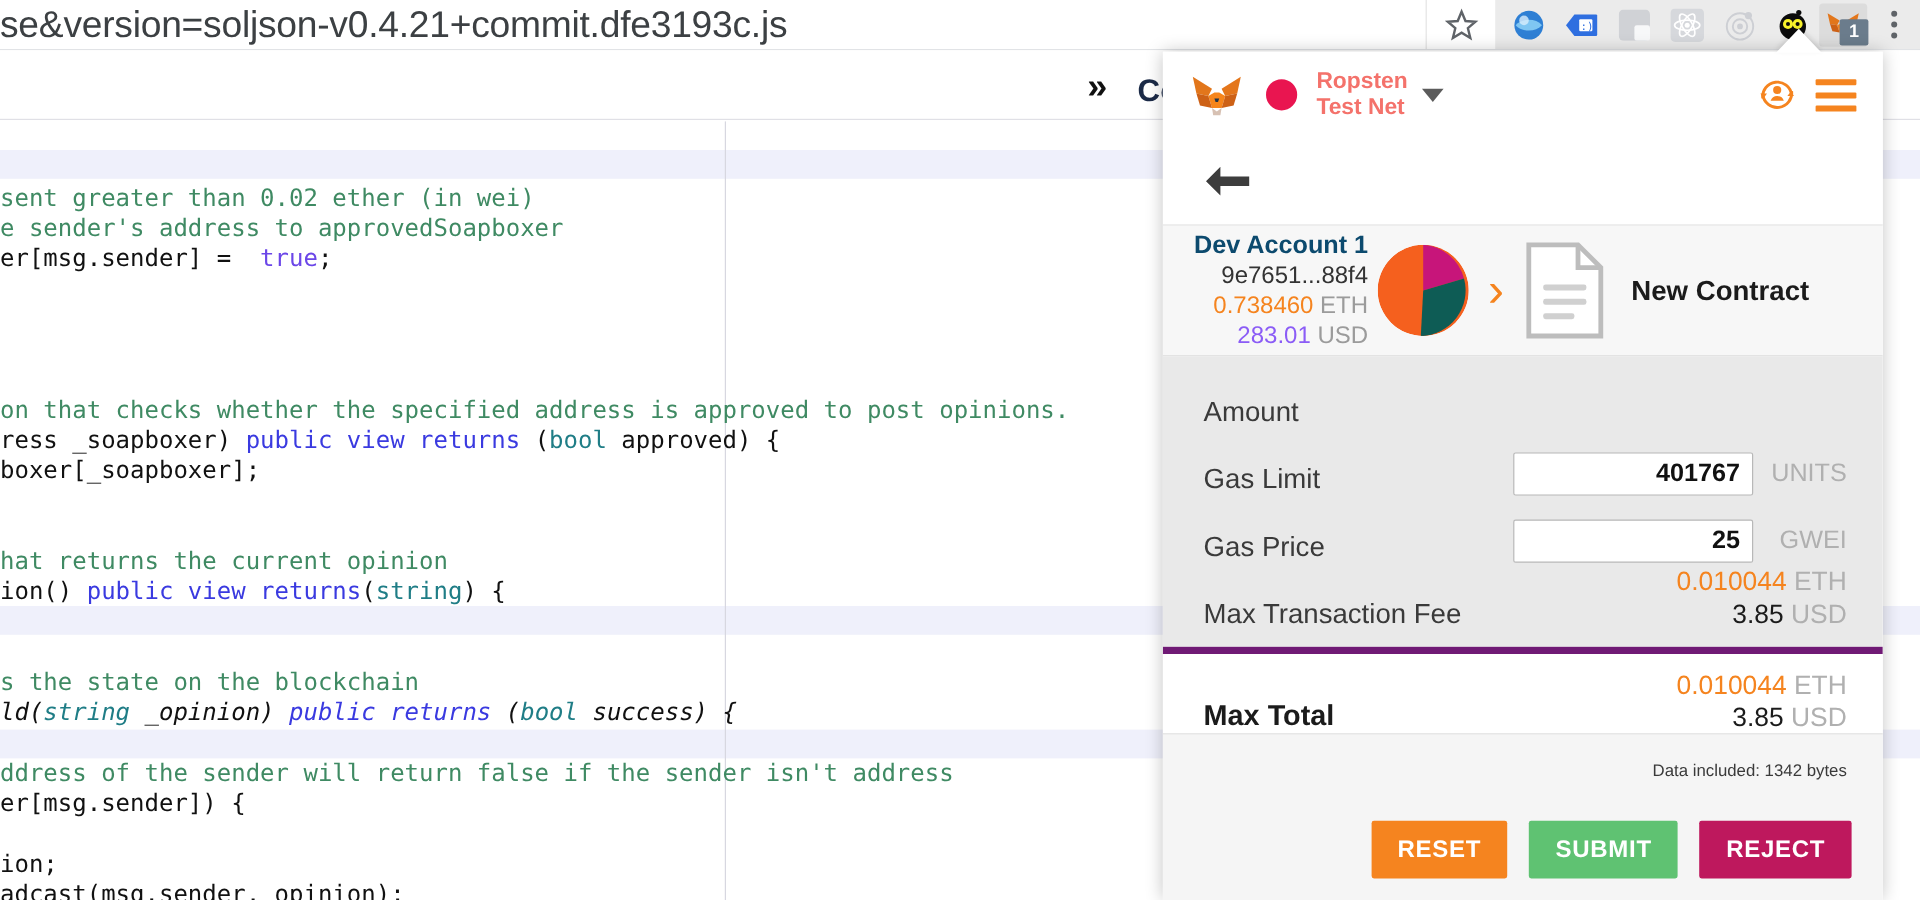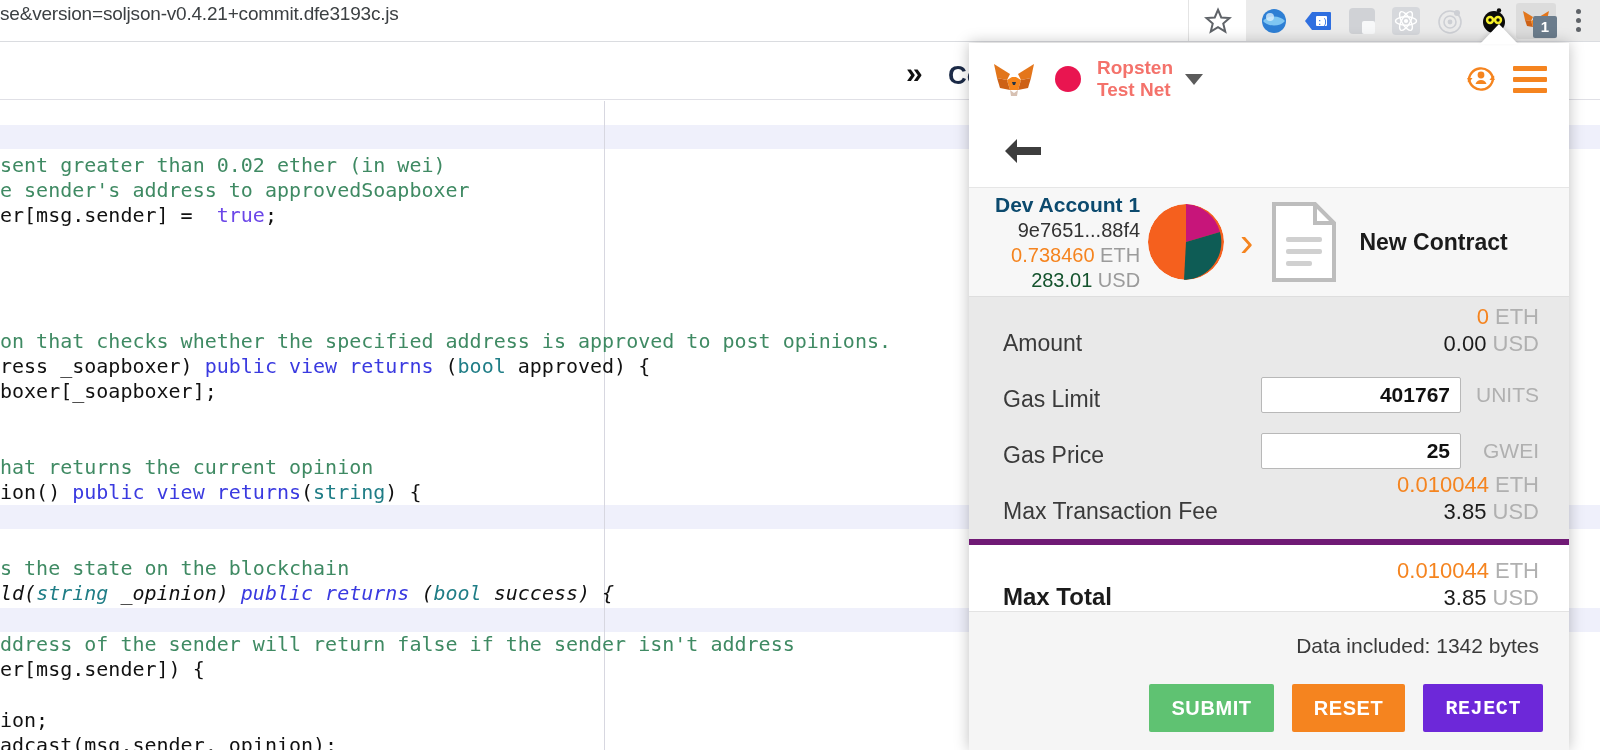--- a/index.html
+++ b/index.html
@@ -12,21 +12,21 @@
   #root { position: relative; width: 1600px; height: 750px; }
 
   
   .browser-toolbar {
     position: absolute; left: 0; top: 0; width: 1600px; height: 41px;
     background: #ffffff;
     display: flex; align-items: center;
   }
   .omnibox-text {
     position: absolute; left: 0; top: 3px;
-    font-size: 19px; color: #3c4043; letter-spacing: -0.2px;
+    font-size: 31px; color: #3c4043; letter-spacing: -0.2px;
     white-space: nowrap; font-family: "Liberation Sans", sans-serif;
   }
   .toolbar-right {
     position: absolute; right: 0; top: 0; height: 41px;
     display: flex; align-items: center;
   }
   .tb-icon {
     width: 44px; height: 41px;
     display: flex; align-items: center; justify-content: center;
     position: relative;
@@ -151,21 +151,21 @@
   .mm-parties {
     background: #f7f7f7; border-top: 1px solid #e6e6e6; border-bottom: 1px solid #dedede;
     height: 110px; display: flex; align-items: center; padding: 0 26px;
   }
   .party-from { text-align: right; }
   .acct-name { font-size: 21px; font-weight: bold; color: #0c4a6e; line-height: 27px; }
   .acct-addr { font-size: 20px; color: #333; line-height: 25px; }
   .acct-bal { font-size: 20px; line-height: 25px; }
   .bal-num { color: #f5841f; }
   .bal-unit { color: #9b9b9b; }
-  .usd-num { color: #14532d; }
+  .usd-num { color: #8b5cf6; }
   .identicon {
     width: 76px; height: 76px; border-radius: 50%;
     margin-left: 8px; flex: 0 0 auto; overflow: hidden;
   }
   .arrow-chev {
     margin: 0 16px; font-size: 40px; color: #f5841f; font-weight: 300;
     line-height: 40px;
   }
   .doc-icon { width: 70px; height: 82px; flex: 0 0 auto; }
   .to-label { margin-left: 20px; font-size: 23px; font-weight: bold; color: #1b1b1b; }
@@ -196,21 +196,21 @@
     display: flex; align-items: flex-end; min-height: 72px; padding: 0 30px 0 34px;
   }
   .total-label { font-size: 24px; font-weight: bold; color: #1b1b1b; }
 
   .mm-footer {
     background: #f5f5f5; border-top: 1px solid #e3e3e3;
     height: 180px; position: relative;
   }
   .data-note {
     position: absolute; right: 30px; top: 22px;
-    font-size: 21px; color: #3a3a3a;
+    font-size: 14px; color: #3a3a3a;
   }
   .btn-row {
     position: absolute; right: 26px; top: 72px;
     display: flex; gap: 18px;
   }
   .mm-btn {
     border: none; color: #ffffff; font-weight: bold;
     font-size: 20px; letter-spacing: 0.6px;
     padding: 0 22px; height: 48px; border-radius: 2px;
     cursor: pointer; font-family: "Liberation Sans", sans-serif;
@@ -422,26 +422,20 @@
           <rect x="17" y="60" width="26" height="5" rx="2"></rect>
         </g>
       </svg>
 
       <span class="to-label">New Contract</span>
     </div>
 
     <div class="mm-details" id="detail-rows">
         <div class="row">
           <span class="row-label">Amount</span>
-          <span class="row-right">
-            <span class="val-stack">
-              <div class="val-line"><span class="v-orange">0</span> <span class="v-unit">ETH</span></div>
-              <div class="val-line"><span class="v-dark">0.00</span> <span class="v-unit">USD</span></div>
-            </span>
-          </span>
         </div>
         <div class="row">
           <span class="row-label">Gas Limit</span>
           <span class="row-right">
             <input class="gas-input" value="401767" style="">
             <span class="unit-suffix">UNITS</span>
           </span>
         </div>
         <div class="row">
           <span class="row-label">Gas Price</span>
@@ -469,20 +463,20 @@
             <span class="v-unit">ETH</span></div>
           <div class="val-line"><span class="v-dark">3.85</span>
             <span class="v-unit">USD</span></div>
         </span>
       </span>
     </div>
 
     <div class="mm-footer">
       <div class="data-note">Data included: 1342 bytes</div>
       <div class="btn-row" id="mm-buttons">
+          <button class="mm-btn" style="background: rgb(245, 132, 31);">RESET</button>
           <button class="mm-btn" style="background: rgb(95, 194, 114);">SUBMIT</button>
-          <button class="mm-btn" style="background: rgb(245, 132, 31);">RESET</button>
-          <button class="mm-btn" style="background: #6d28d9; font-family: Liberation Mono, monospace;">REJECT</button>
+          <button class="mm-btn" style="background: #be185d;">REJECT</button>
         </div>
     </div>
 
   </div>
 </div>
 
 </body></html>

